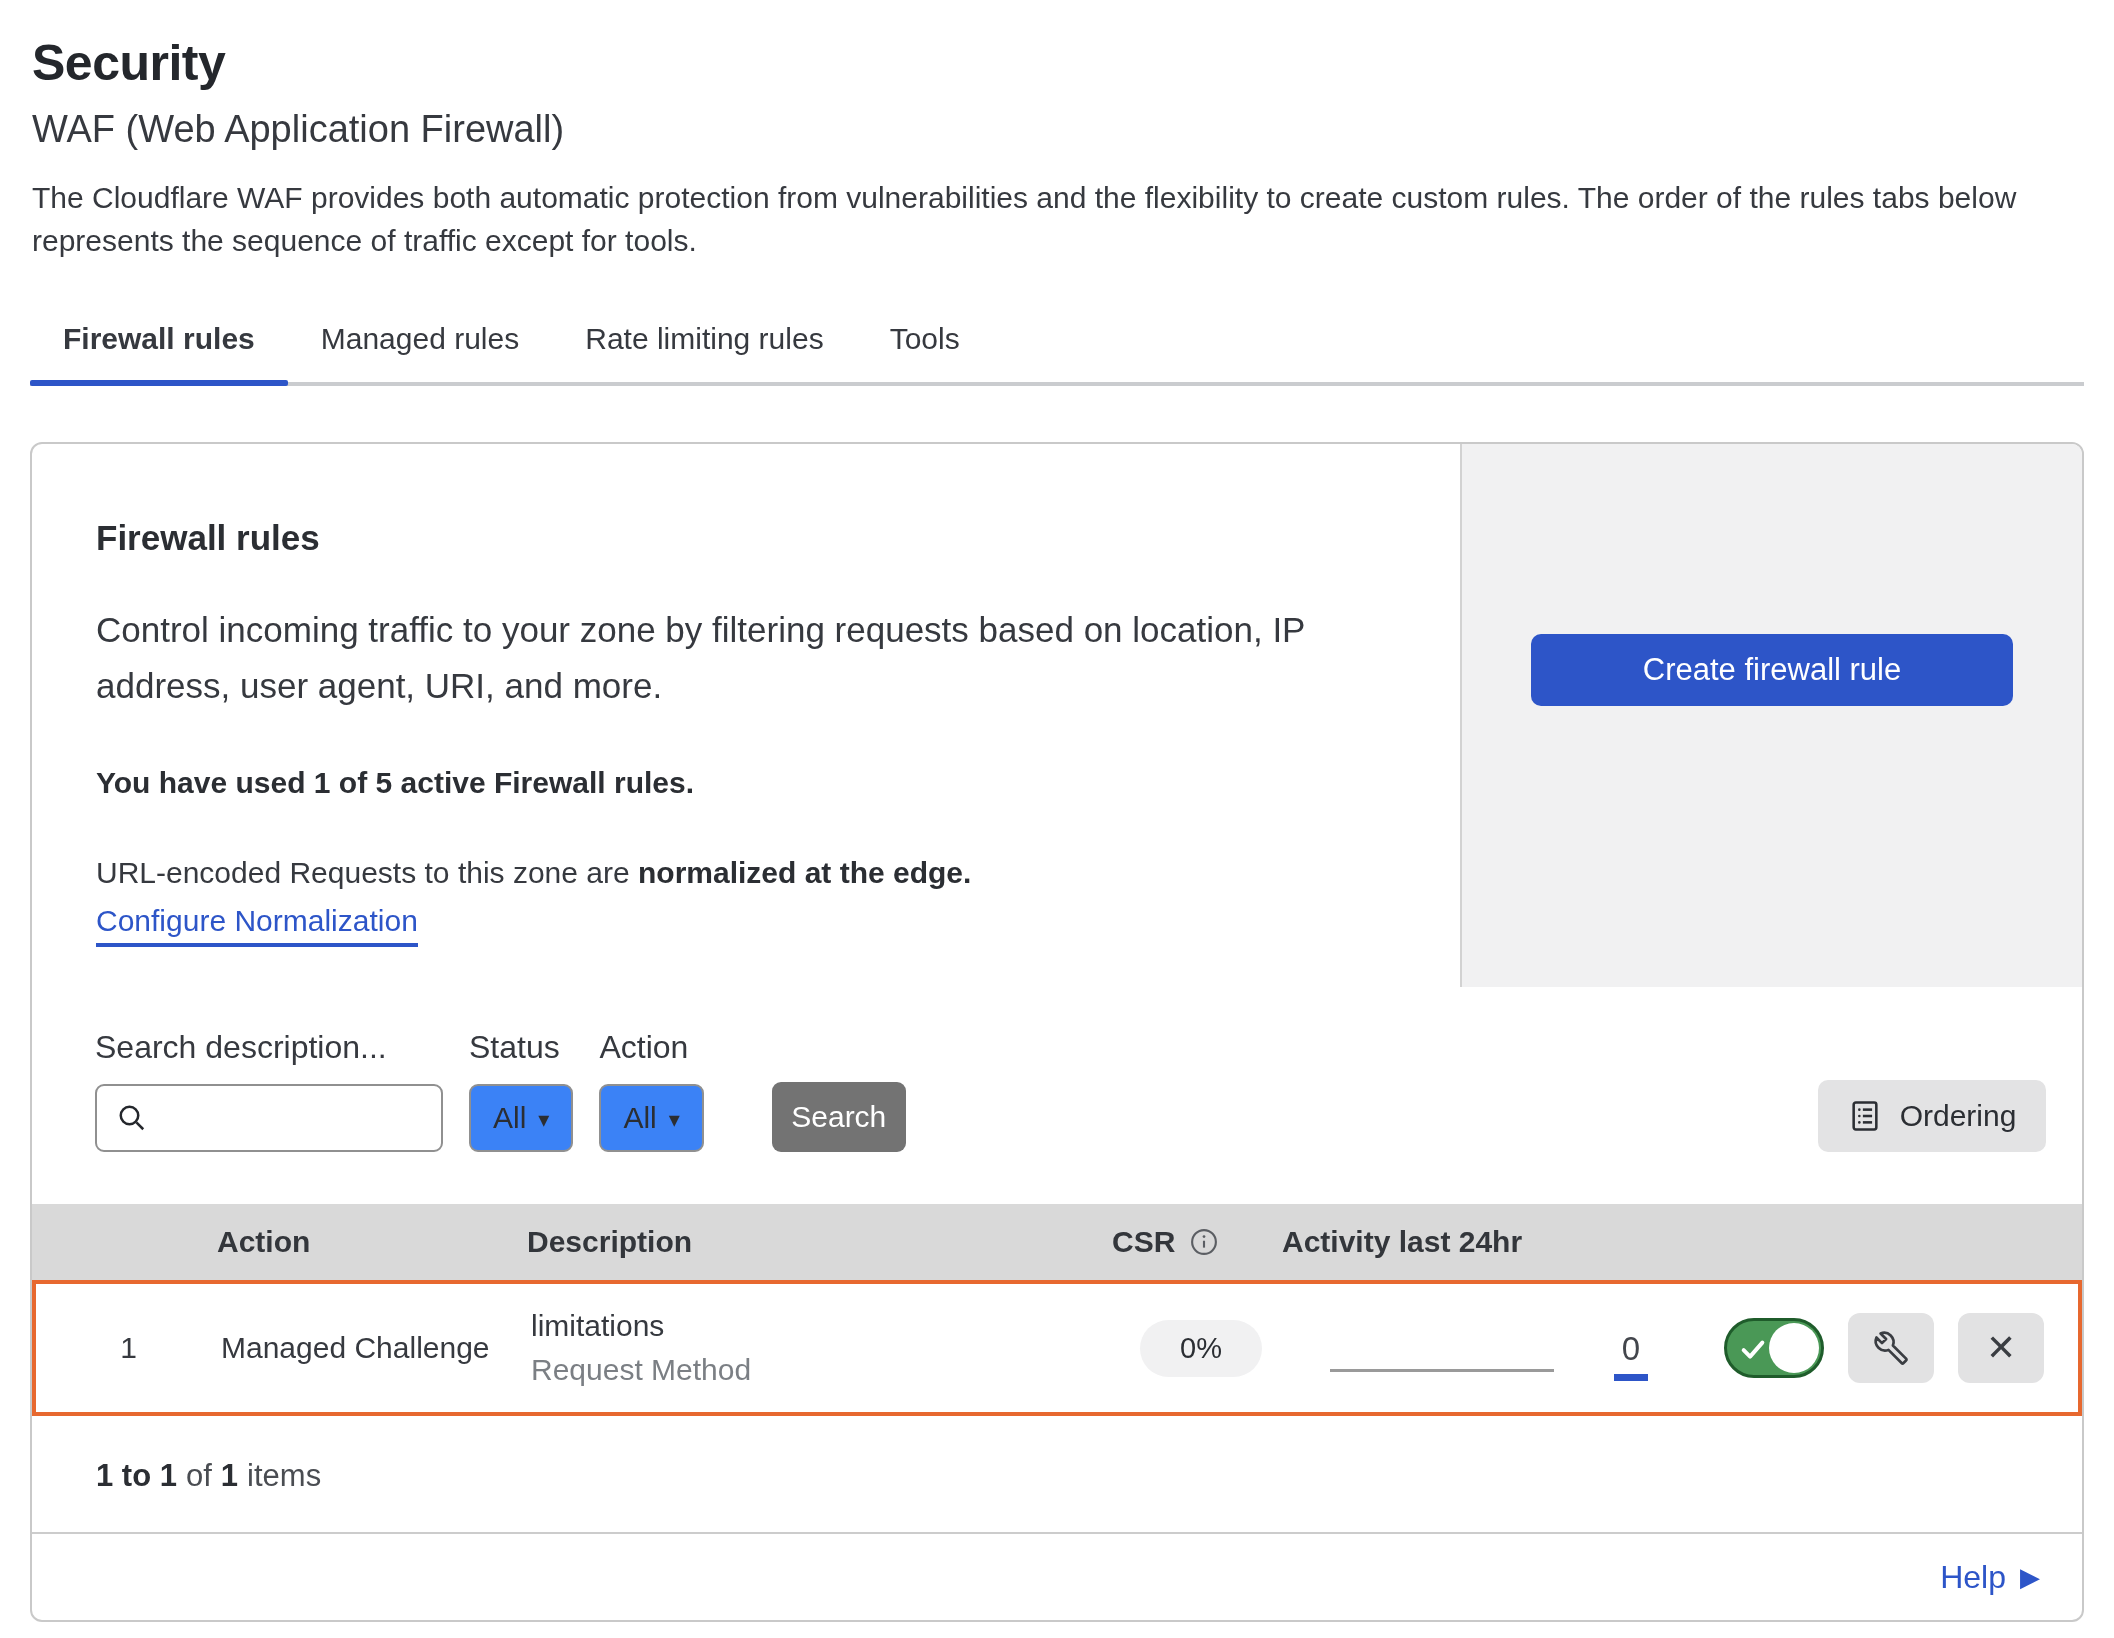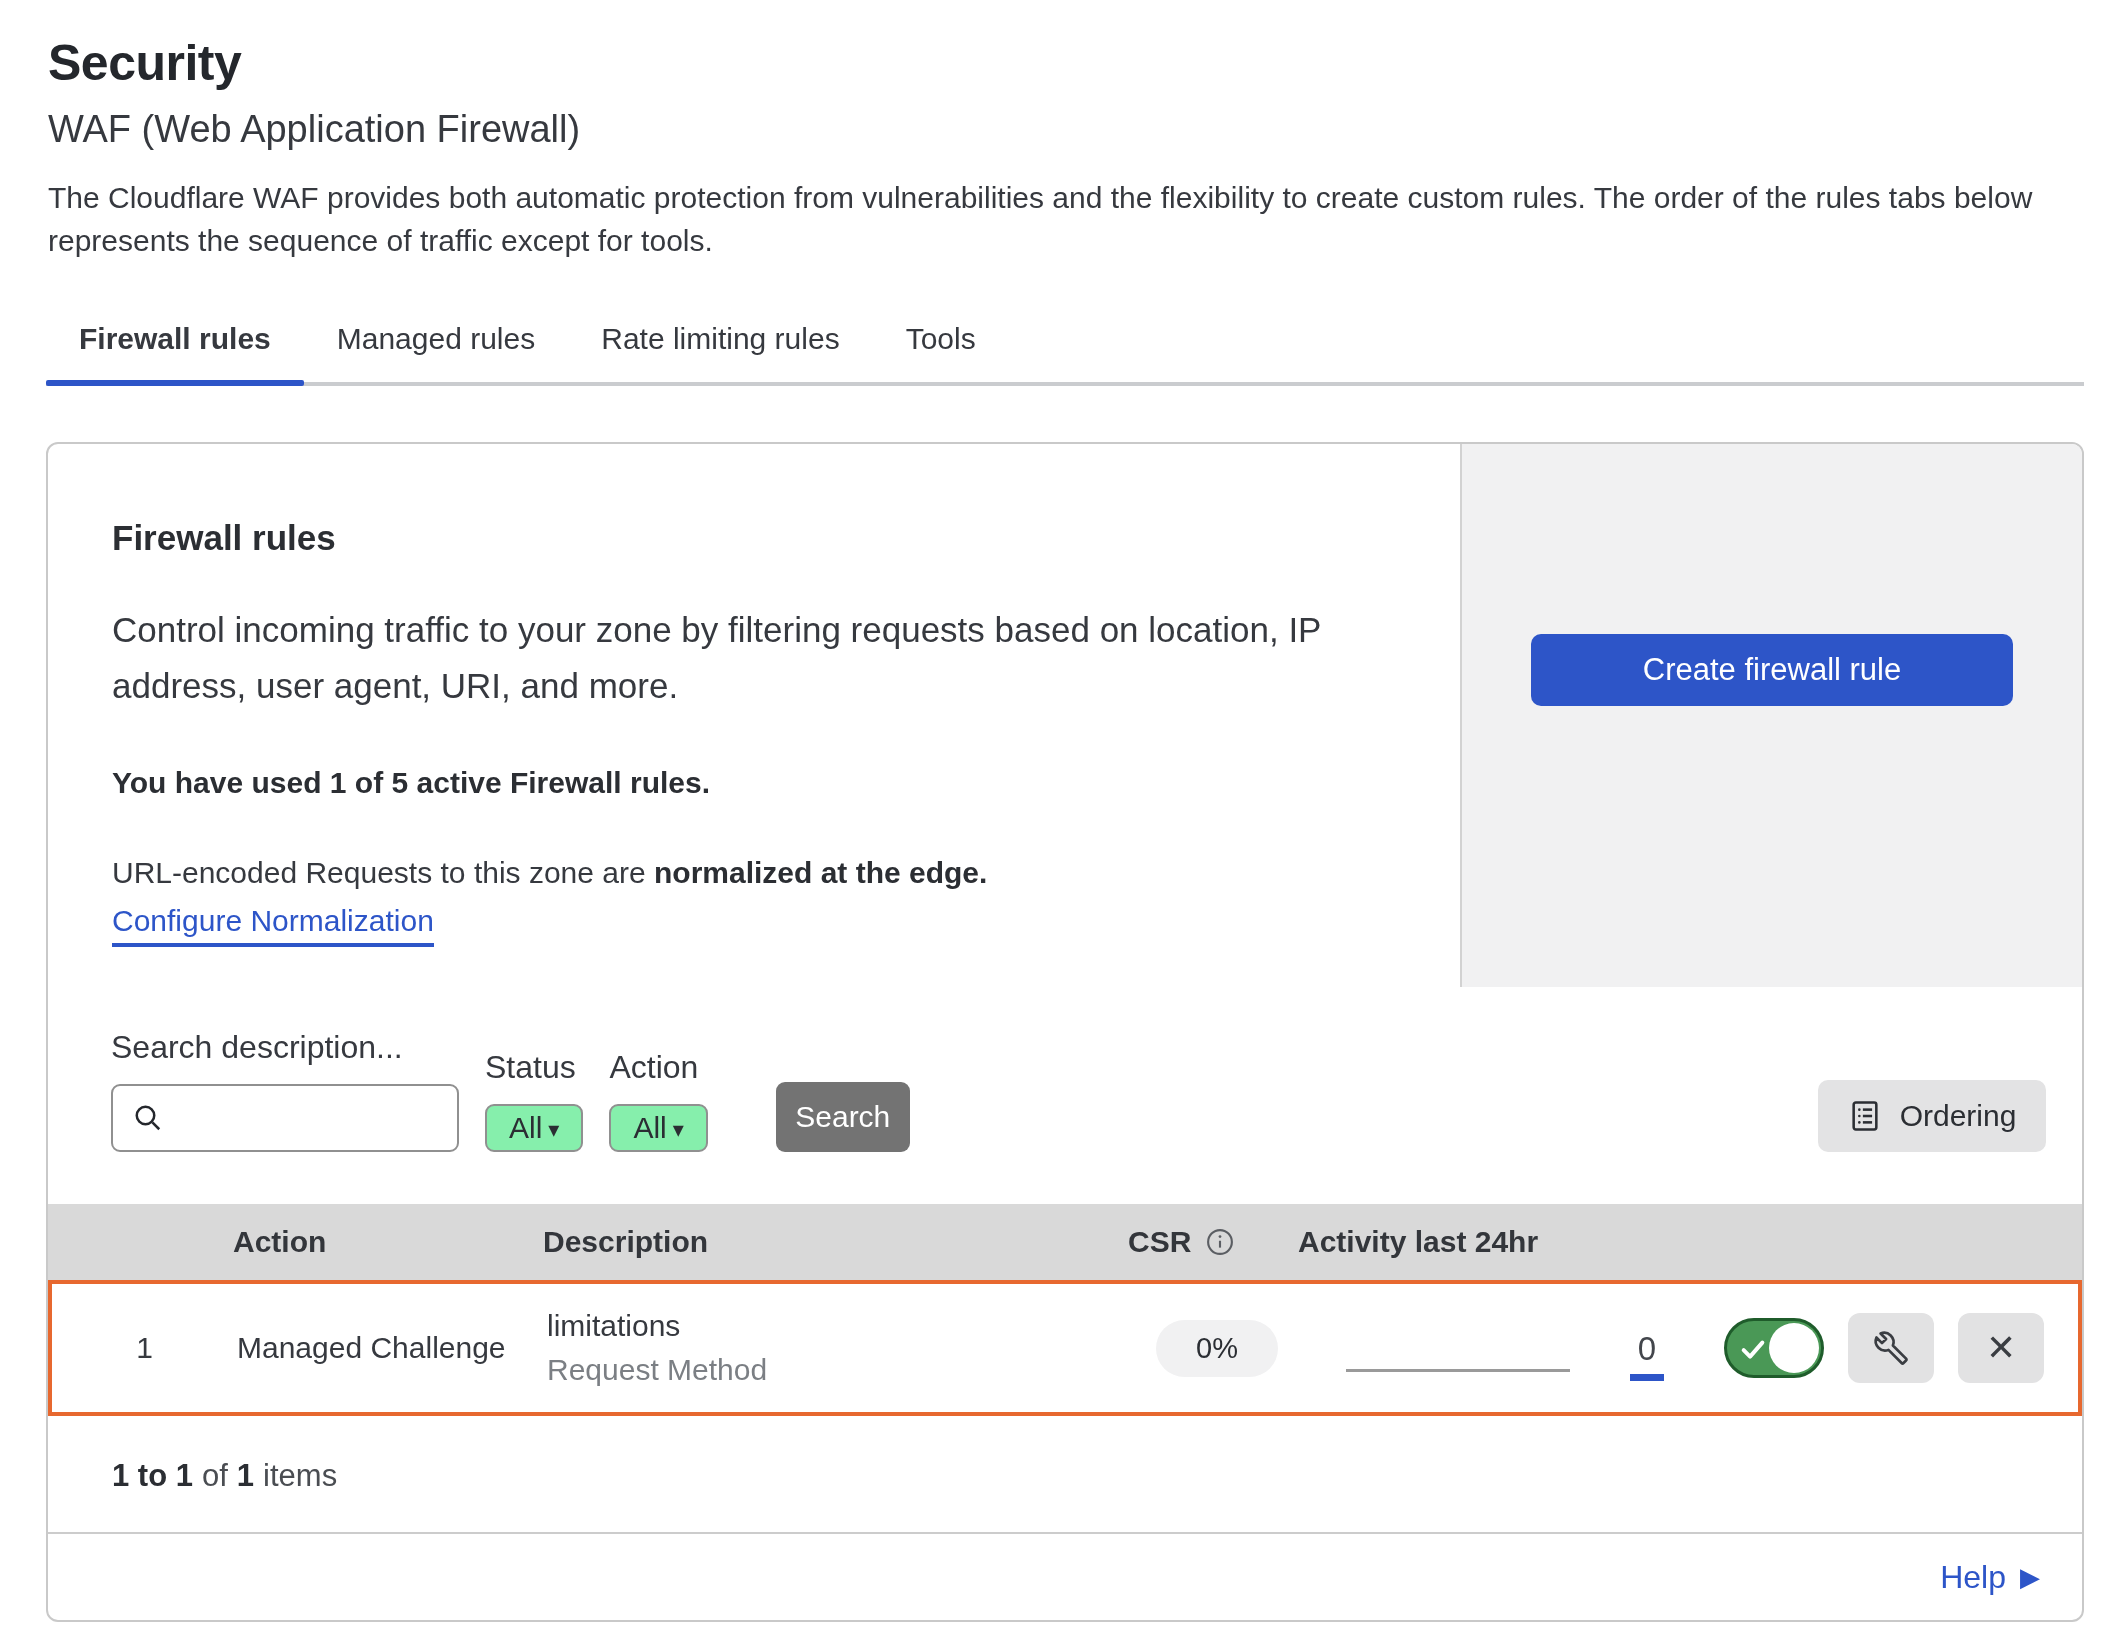--- a/index.html
+++ b/index.html
@@ -2,21 +2,21 @@
 <html><head>
 <meta charset="utf-8">
 <style>
   * { box-sizing: border-box; margin: 0; padding: 0; }
   html,body { background:#fff; }
   body {
     width: 2114px; height: 1638px;
     font-family: "Liberation Sans", sans-serif;
     color: #36393f; overflow: hidden;
   }
-  .page { width: 2114px; height: 1638px; position: relative; padding-left: 16px; }
+  .page { width: 2114px; height: 1638px; position: relative; }
 
   
   .page-header { padding: 34px 32px 0 32px; }
   .page-title { font-size: 50px; font-weight: 700; color: #24272c; letter-spacing: -0.5px; margin-bottom: 16px; }
   .page-subtitle { font-size: 38px; font-weight: 400; color: #36393f; margin-bottom: 26px; }
   .page-desc { font-size: 30px; line-height: 1.42; color: #36393f; max-width: 2030px; }
 
   
   .tabs { display: flex; margin: 48px 30px 0 30px; border-bottom: 4px solid #cacccf; }
   .tab { padding: 12px 33px 26px 33px; font-size: 30px; color: #36393f; position: relative; cursor: pointer; white-space: nowrap; }
@@ -39,21 +39,21 @@
   .btn-primary { width: 482px; height: 72px; background: #2d55c8; color: #fff; font-size: 31px; font-family: inherit; border: none; border-radius: 10px; cursor: pointer; }
   .btn-primary + .btn-primary { margin-top: 22px; }
 
   
   .filterbar { display: flex; align-items: flex-end; padding: 42px 36px 52px 63px; }
   .fgroup { display: flex; flex-direction: column; margin-right: 26px; }
   .flabel { font-size: 32px; color: #36393f; margin-bottom: 18px; }
   .search-box { position: relative; width: 348px; }
   .search-box input { width: 348px; height: 68px; border: 2px solid #909090; border-radius: 9px; font-size: 28px; font-family: inherit; padding: 0 16px 0 66px; color:#36393f; outline: none; background:#fff; }
   .search-glyph { position: absolute; left: 22px; top: 19px; width: 30px; height: 30px; }
-  .select { height: 48px; border: 2px solid #909090; border-radius: 9px; background: #86efac; display: flex; align-items: center; justify-content: center; gap: 6px; font-size: 30px; color: #2b2e33; padding: 0 22px; cursor: pointer; }
+  .select { height: 68px; border: 2px solid #909090; border-radius: 9px; background: #3b82f6; display: flex; align-items: center; justify-content: center; gap: 12px; font-size: 30px; color: #2b2e33; padding: 0 22px; cursor: pointer; }
   .caret { font-size: 22px; color: #2b2e33; transform: translateY(2px); }
   .btn-search { margin-left: 42px; width: 134px; height: 70px; background: #737373; color: #fff; font-size: 30px; font-family: inherit; border: none; border-radius: 9px; cursor: pointer; }
   .btn-ordering { margin-left: auto; width: 228px; height: 72px; background: #e3e3e4; border: none; border-radius: 10px; display: flex; align-items: center; justify-content: center; gap: 18px; font-size: 30px; font-family: inherit; color: #2b2e33; cursor: pointer; }
 
   
   .grid-cols { display: grid; grid-template-columns: 185px 310px 585px 170px 410px 1fr; align-items: center; }
   .table-head { height: 76px; background: #d9d9d9; font-size: 30px; font-weight: 700; color: #33363b; }
   .th-csr { display: flex; align-items: center; gap: 14px; }
   .info-icon { width: 30px; height: 30px; cursor: pointer; }
   .rule-row { min-height: 136px; background: #fff; border: 4px solid #e7682f; font-size: 30px; }

